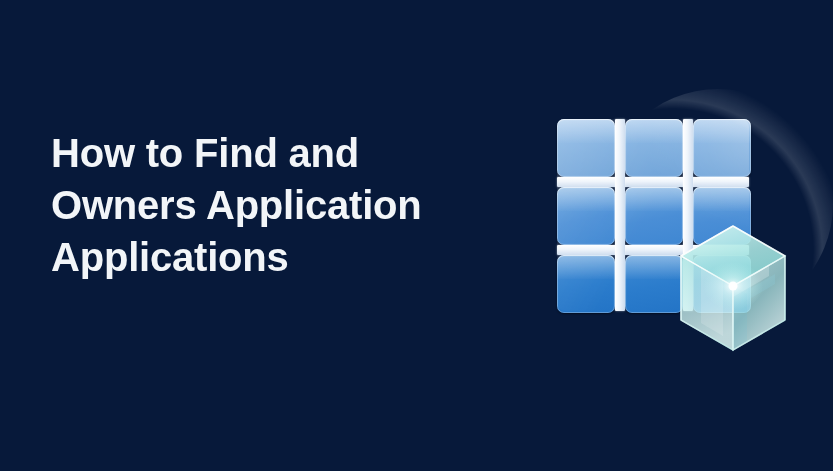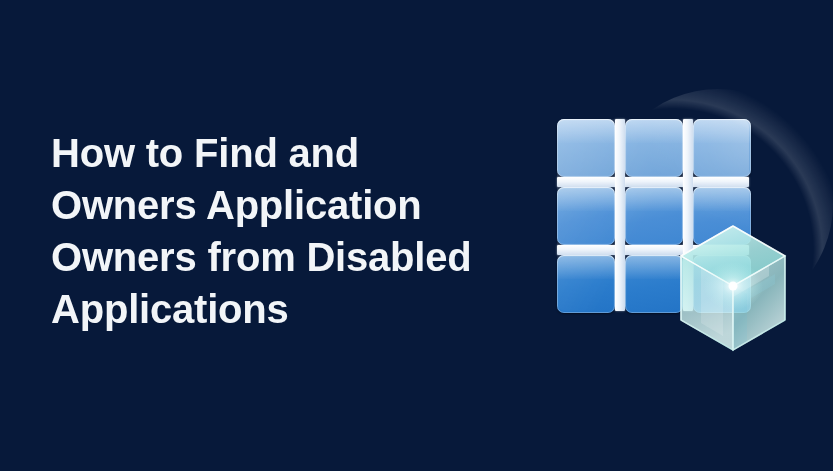--- a/index.html
+++ b/index.html
@@ -146,21 +146,20 @@
   .cube svg { display: block; overflow: visible; }
 </style>
 </head>
 <body>
 
 <div id="banner">
 
   <div id="headline">
     <span class="hl-line">How to Find and</span>
     <span class="hl-line">Owners Application</span>
-    <span class="hl-line">Owners from Disabled</span>
     <span class="hl-line">Applications</span>
   </div>
 
   <div id="app-icon">
 
     <div class="tile-grid">
       <div class="tile r1"></div>
       <div class="gutter"></div>
       <div class="tile r1"></div>
       <div class="gutter"></div>

